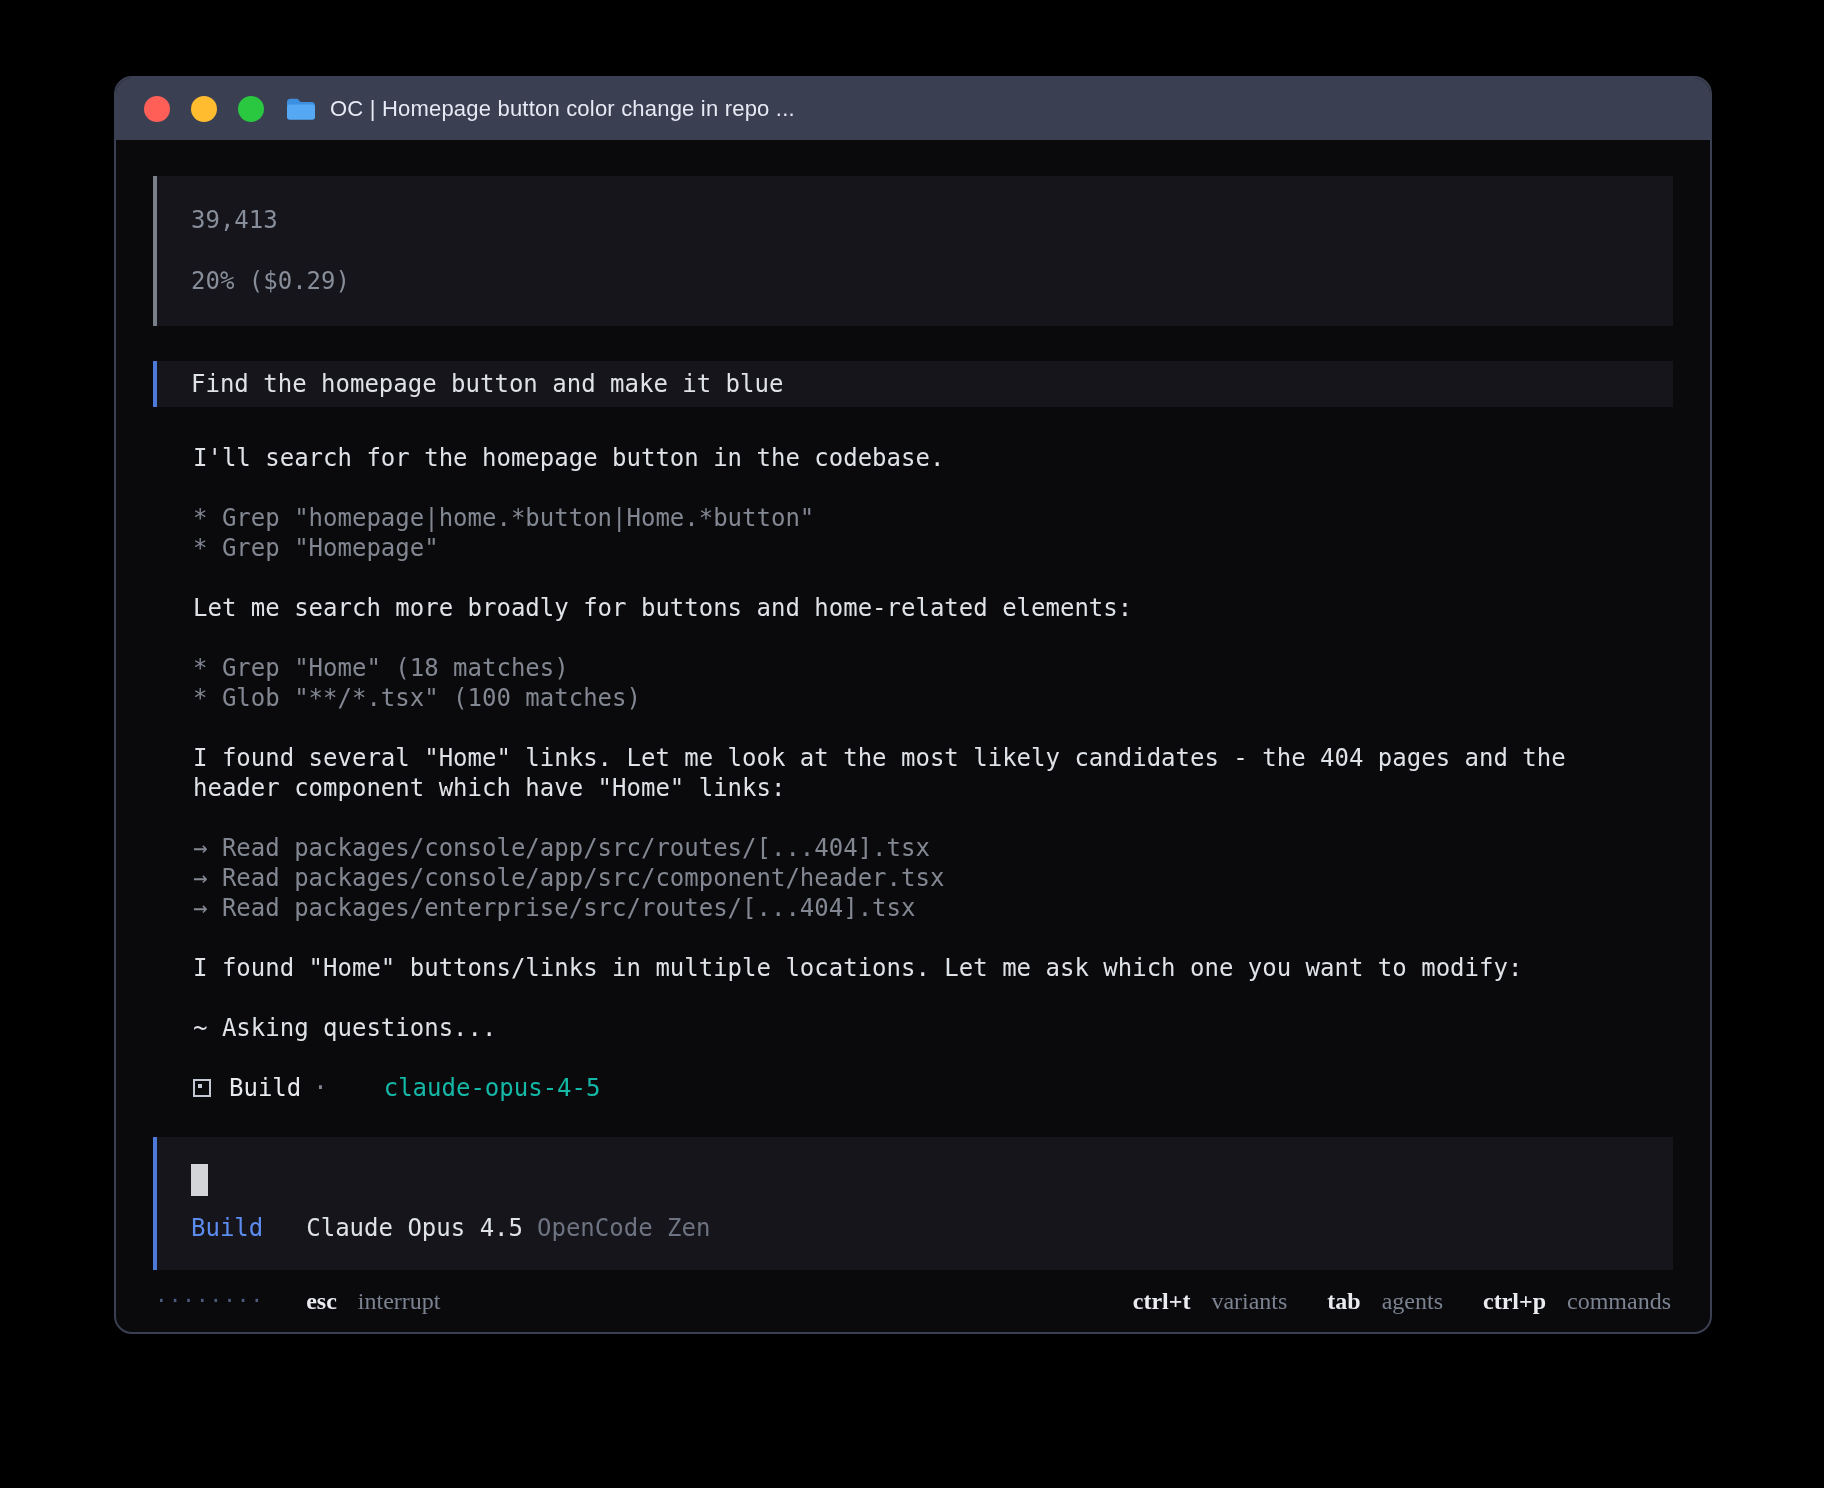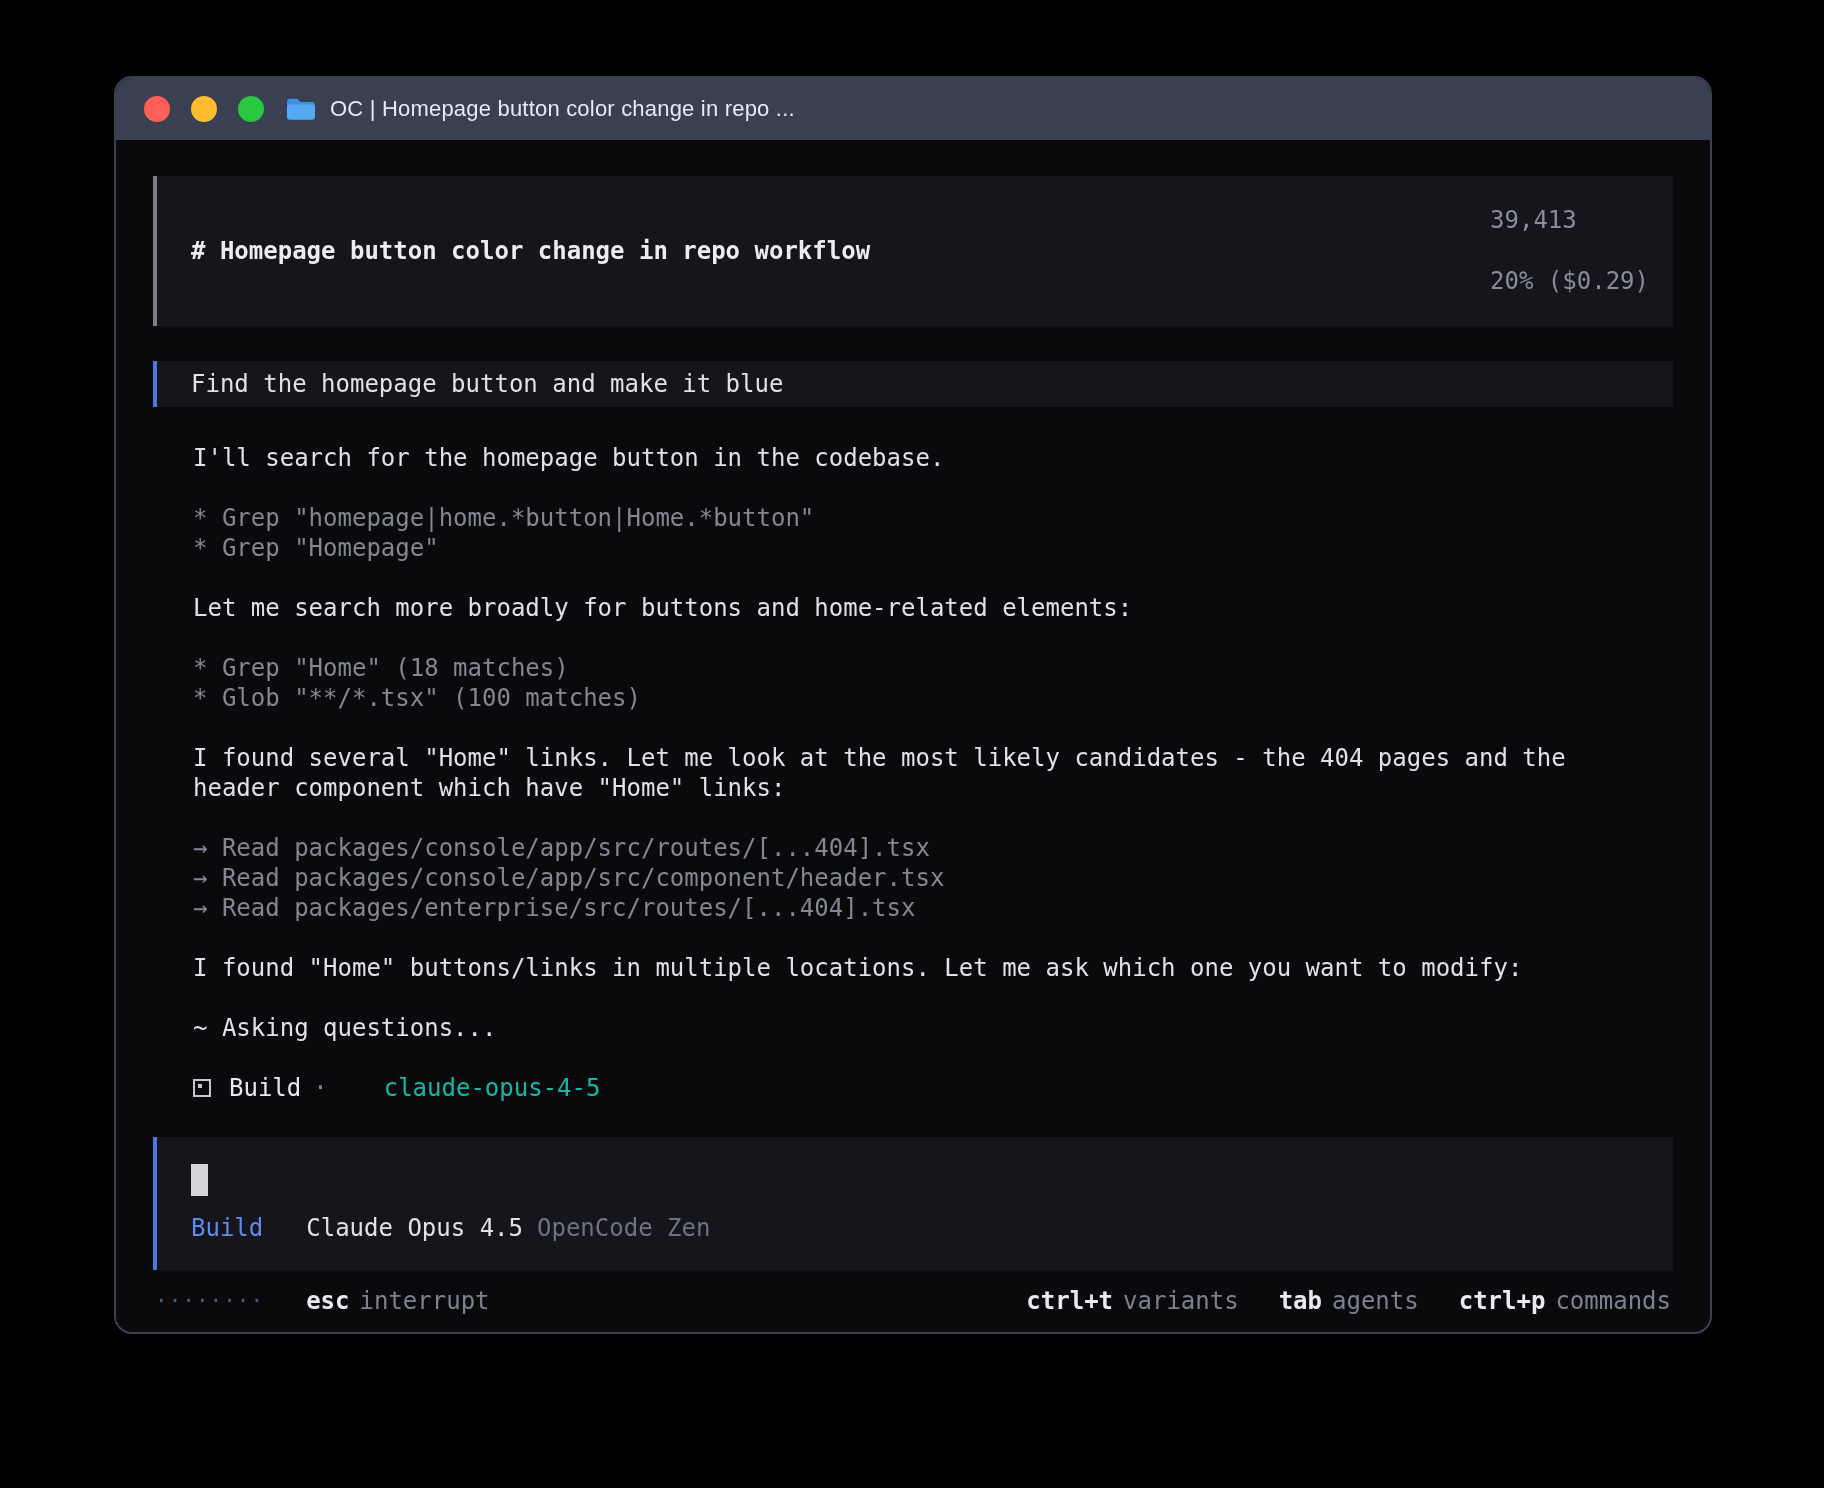--- a/index.html
+++ b/index.html
@@ -111,21 +111,21 @@
 
   
   .statusbar {
     margin-top:16px;
     display:flex; justify-content:space-between; align-items:center;
     padding:0 2px;
     line-height:30px;
   }
   .sb-left { display:flex; align-items:center; gap:42px; }
   .dots { color:#4d5d80; font-size:21px; letter-spacing:1px; }
-  .kv { display:flex; gap:10px; white-space:nowrap; }
+  .kv { display:flex; gap:21px; white-space:nowrap;font-family:Liberation Serif, serif; }
   .key { font-weight:bold; color:#e9ebef; }
   .lbl { color:#7b8290; }
   .sb-right { display:flex; gap:40px; }
 </style>
 </head>
 <body>
 
 <div class="window">
 
   <div class="titlebar">
@@ -139,21 +139,20 @@
         <path d="M1 5c0-1.8 1.4-3.2 3.2-3.2h7.3l3.2 3.2h11.1c1.8 0 3.2 1.4 3.2 3.2v1.2H1z" fill="#3d8fe0"></path>
         <rect x="1" y="7.4" width="28" height="15.4" rx="2.8" fill="#55a9f2"></rect>
       </svg>
     </span>
     <span class="wtitle">OC | Homepage button color change in repo ...</span>
   </div>
 
   <div class="content">
 
     <div class="block session-header">
-      <span class="session-title"># Homepage button color change in repo workflow</span>
       <span class="session-stats">
         <span>39,413</span>
         <span>20% ($0.29)</span>
       </span>
     </div>
 
     <div class="block user-block">
       <span>Find the homepage button and make it blue</span>
     </div>
 

